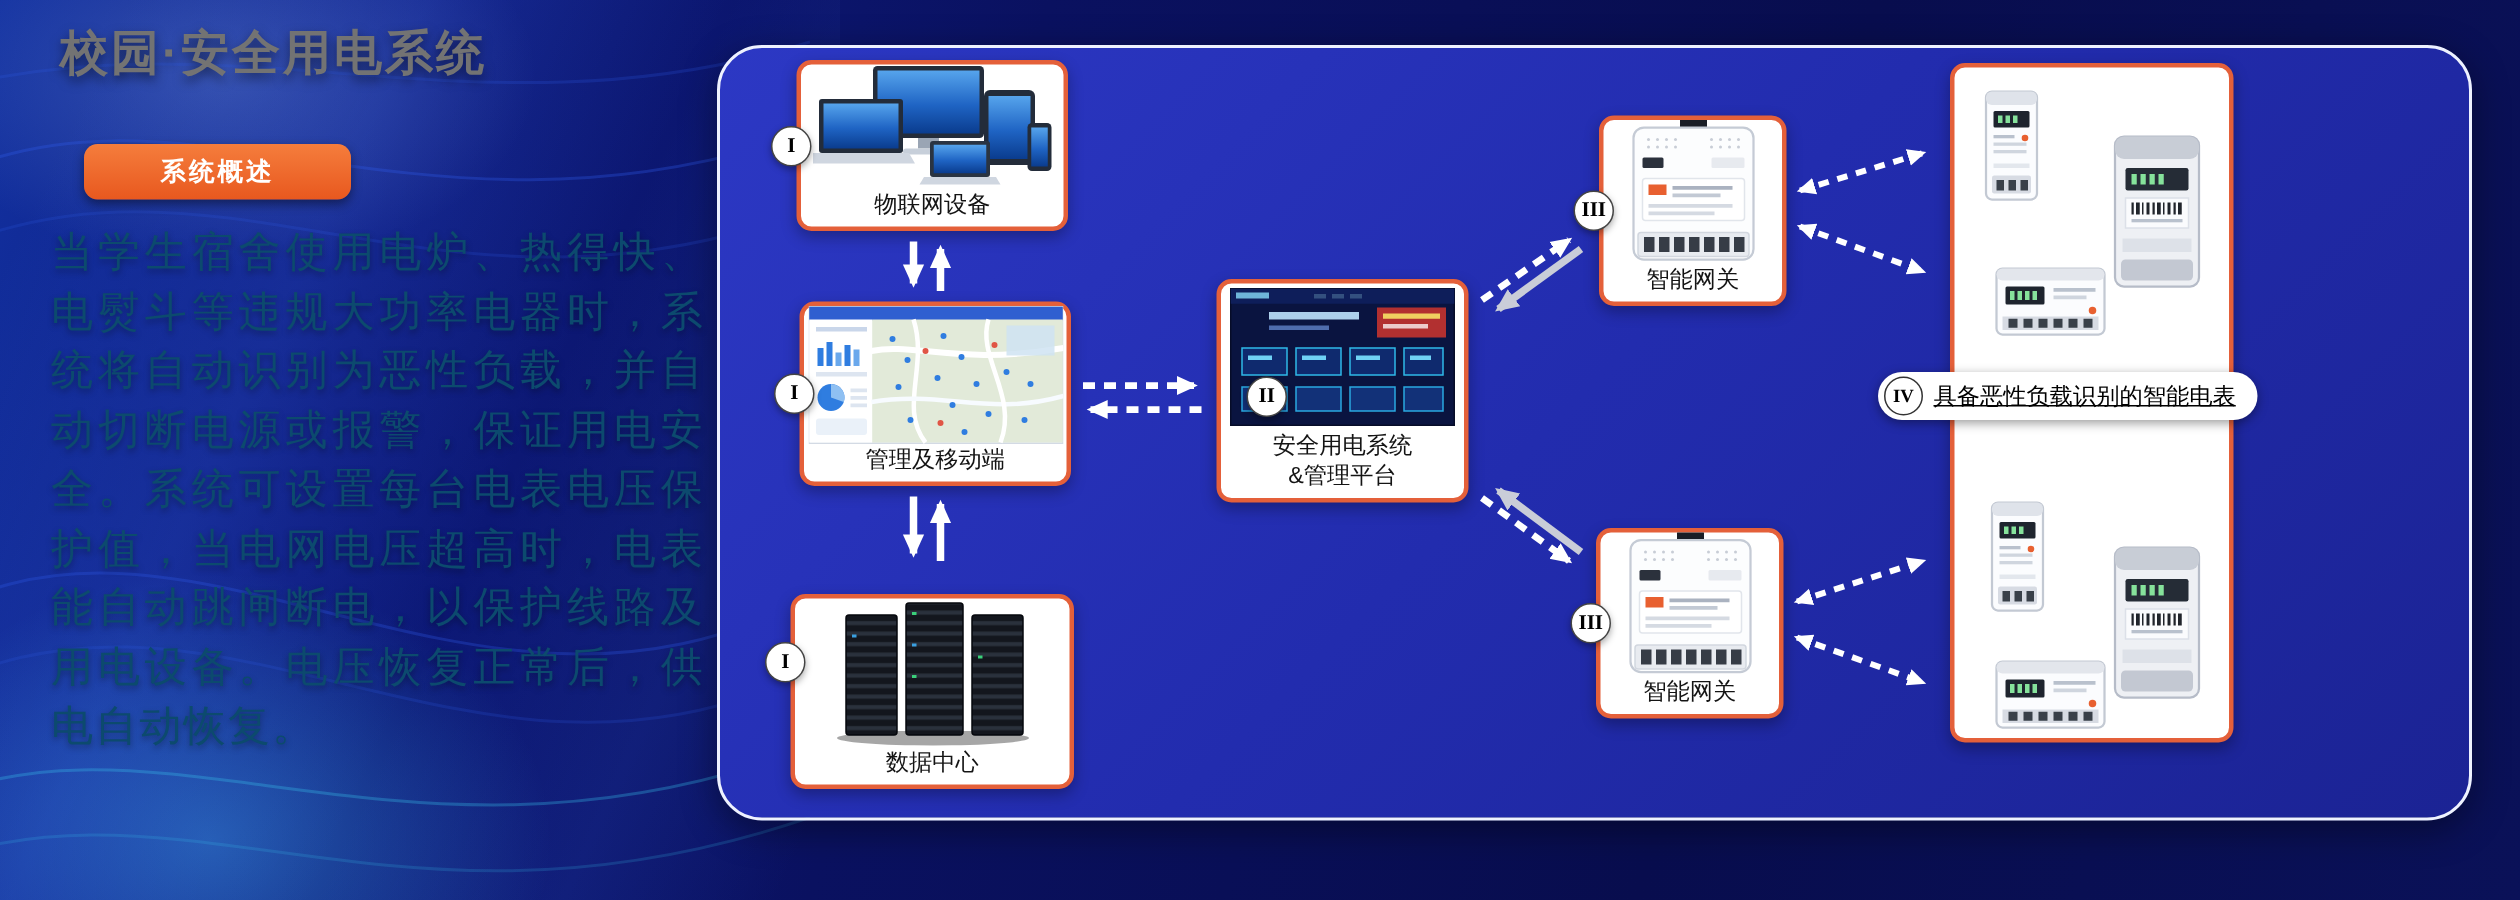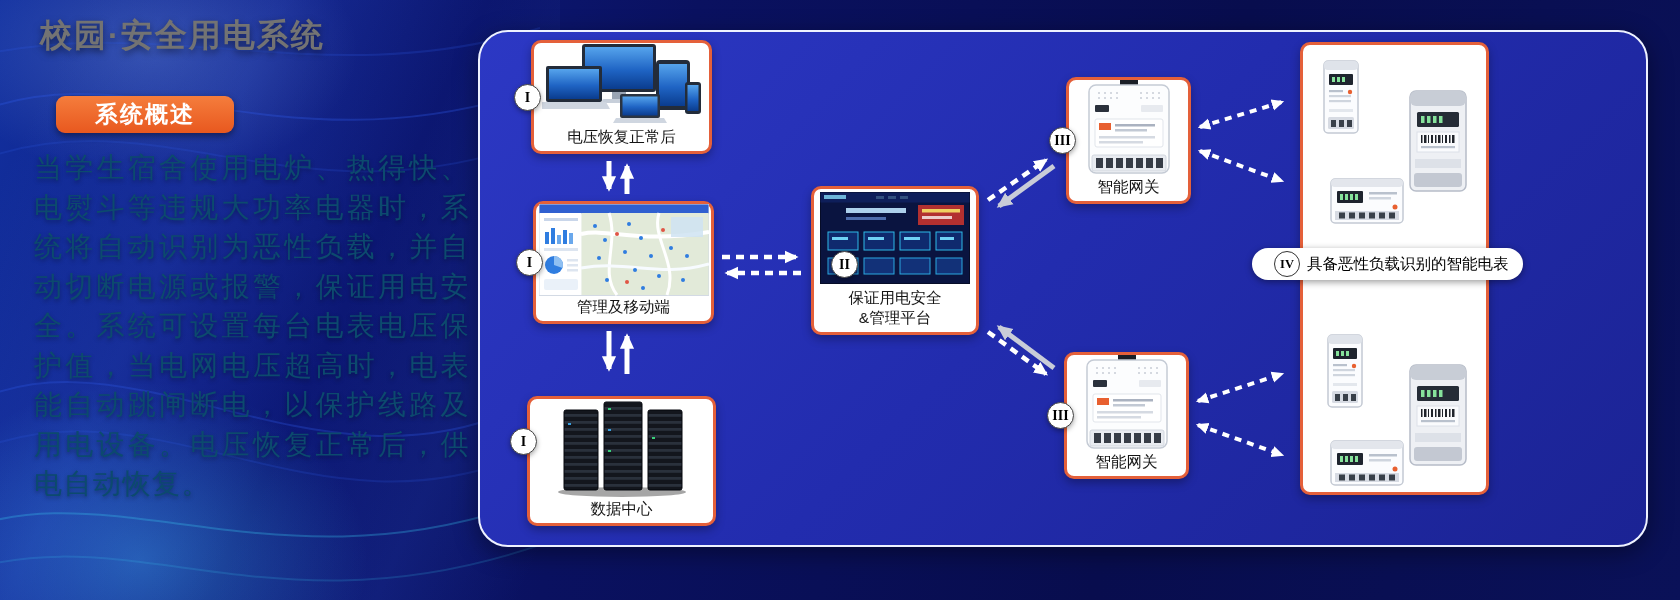--- a/index.html
+++ b/index.html
@@ -20,21 +20,21 @@
   .page-title {
     position:absolute; left:40px; top:14px; z-index:2;
     font-size:32px; font-weight:bold; color:#737373; letter-spacing:2px;
     text-shadow:0 3px 7px rgba(0,0,0,0.5);
   }
   .overview-badge {
     position:absolute; left:56px; top:96px; z-index:2;
     width:178px; height:37px; border-radius:9px;
     background:linear-gradient(180deg,#f57d3c,#e8581f);
     display:flex; align-items:center; justify-content:center;
-    color:#ffffff; font-size:23px; font-weight:bold; letter-spacing:2px;
+    color:#ffffff; font-size:17px; font-weight:bold; letter-spacing:2px;
     box-shadow:0 3px 7px rgba(0,0,0,0.45);
   }
   .overview-text {
     position:absolute; left:34px; top:148px; width:436px; z-index:2;
     color:#0c4a6e; font-size:28px; line-height:39.5px; letter-spacing:1.5px;
     text-align:justify; text-shadow:0 2px 4px rgba(0,0,0,0.35);
   }
 
   .panel {
     position:absolute; left:478px; top:30px; width:1170px; height:517px; z-index:1;
@@ -66,23 +66,23 @@
 
   .meter-pill {
     position:absolute; left:1252px; top:248px; z-index:30;
     display:inline-flex; align-items:center; gap:7px;
     background:#ffffff; border-radius:17px; padding:3px 14px 3px 4px;
     box-shadow:0 2px 7px rgba(0,0,0,0.4);
   }
   .meter-pill .pill-circle {
     width:26px; height:26px; border-radius:50%; border:1.6px solid #333; flex:none;
     display:flex; align-items:center; justify-content:center;
-    font-family:"Liberation Serif", serif; font-size:12.5px; font-weight:bold; color:#000;margin-left:18px;
-  }
-  .meter-pill .pill-text { font-size:15.5px; color:#000; white-space:nowrap; }
+    font-family:"Liberation Serif", serif; font-size:12.5px; font-weight:bold; color:#000;
+  }
+  .meter-pill .pill-text { font-size:15.5px; color:#000; white-space:nowrap;text-decoration:underline; }
 
   .arrows { position:absolute; left:0; top:0; z-index:15; pointer-events:none; }
 </style>
 </head>
 <body>
 
 <svg width="0" height="0" style="position:absolute">
   <defs>
     <linearGradient id="g-screen" x1="0" y1="0" x2="0" y2="1">
       <stop offset="0" stop-color="#56a4ec"></stop>
@@ -129,21 +129,21 @@
       <path d="M0,60 L64,60 L68,67 L-4,67 z" fill="#cfd6e0"></path>
       <rect x="114" y="18" width="34" height="50" rx="4" fill="#232c3a"></rect>
       <rect x="117" y="22" width="28" height="42" fill="url(#g-screen)"></rect>
       <rect x="143" y="40" width="16" height="32" rx="3" fill="#232c3a"></rect>
       <rect x="145.5" y="43" width="11" height="26" fill="url(#g-screen)"></rect>
       <rect x="78" y="52" width="40" height="24" rx="2" fill="#2a3442"></rect>
       <rect x="80.5" y="54.5" width="35" height="19" fill="url(#g-screen)"></rect>
       <path d="M74,76 L122,76 L125,81 L71,81 z" fill="#cfd6e0"></path>
     </svg>
   </div>
-  <div class="card-label">电压恢复正常后</div>
+  <div class="card-label">物联网设备</div>
 </div>
 
 <div class="card" style="left:533px; top:201px; width:181px; height:123px;">
   <div class="illus">
     <svg width="170" height="92" viewBox="0 0 170 92">
       <rect x="0.5" y="0.5" width="169" height="91" fill="#f2f6fa" stroke="#d3dae4"></rect>
       <rect x="0.5" y="0.5" width="169" height="9" fill="#2f5fd0"></rect>
       <rect x="0.5" y="9" width="42" height="82" fill="#ffffff"></rect>
       <rect x="5" y="14" width="34" height="3" fill="#c9d6ea"></rect>
       <rect x="6" y="28" width="4" height="12" fill="#2f7de0"></rect>
@@ -237,21 +237,21 @@
       </g>
       <g fill="#6fd2f5">
         <rect x="12" y="45" width="16" height="3"></rect>
         <rect x="48" y="45" width="16" height="3"></rect>
         <rect x="84" y="45" width="16" height="3"></rect>
         <rect x="120" y="45" width="14" height="3"></rect>
       </g>
     </svg>
   </div>
   <div class="card-label">
-    <span>保证用电安全</span><br>
+    <span>安全用电系统</span><br>
     <span>&amp;管理平台</span>
   </div>
 </div>
 
 <div class="card" style="left:1066px; top:77px; width:125px; height:127px;">
   <div class="illus">
     <svg width="100" height="98" viewBox="0 0 100 98">
       <rect x="41" y="0" width="18" height="8" rx="1.5" fill="#1a1e26"></rect>
       <rect x="10" y="6" width="80" height="88" rx="7" fill="#fcfdfe" stroke="#c5cbd5" stroke-width="1.5"></rect>
       <g fill="#c8cdd6">

